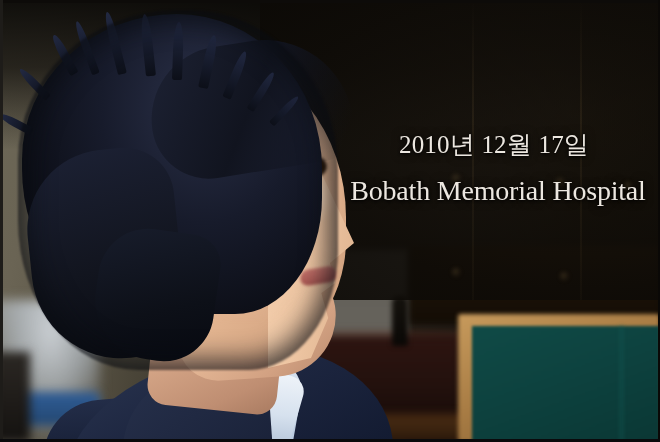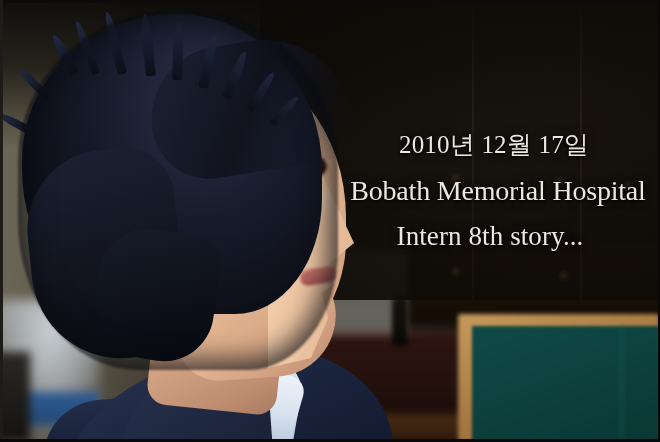--- a/index.html
+++ b/index.html
@@ -400,21 +400,20 @@
     <div class="layer spike" style="left:268px; top:86px;  width:7px;  height:38px; transform:rotate(44deg);"></div>
     <div class="layer spike" style="left:44px;  top:58px;  width:8px;  height:40px; transform:rotate(-44deg);"></div>
     <div class="layer spike" style="left:28px;  top:96px;  width:8px;  height:36px; transform:rotate(-62deg);"></div>
 
     <div class="layer" id="hair-blur"></div>
   </div>
 
   <div id="caption">
     <span class="cap-line" id="cap-date">2010년 12월 17일</span>
     <span class="cap-line" id="cap-hospital">Bobath Memorial Hospital</span>
-    <span class="cap-line" id="cap-story">Intern 8th story...</span>
   </div>
 
   <div class="layer" id="edge-top"></div>
   <div class="layer" id="edge-left"></div>
   <div class="layer" id="edge-right"></div>
   <div class="layer" id="edge-bottom"></div>
 
 </div>
 
 </body></html>

